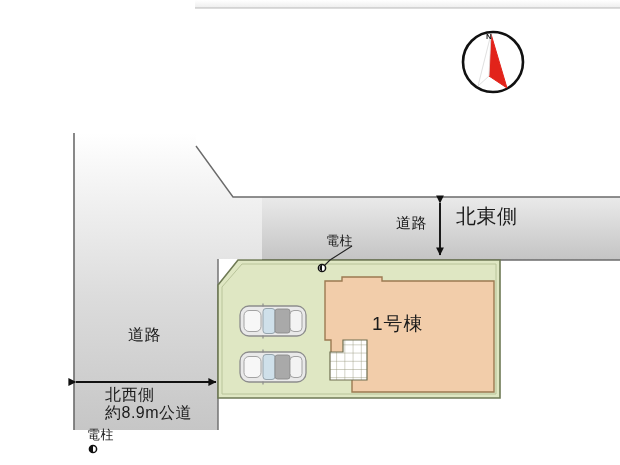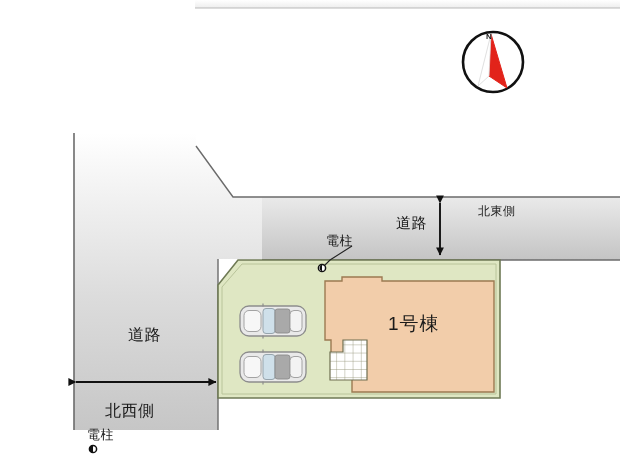--- a/index.html
+++ b/index.html
@@ -35,43 +35,42 @@
     left: 128px;
     top: 326px;
     font-size: 16px;
   }
   .lbl-road-ne {
     left: 396px;
     top: 215px;
     font-size: 15px;
   }
   .lbl-ne-side {
-    left: 478px;
+    left: 456px;
     top: 205px;
-    font-size: 12px;
+    font-size: 20px;
     text-align: center;
   }
   .lbl-nw-side {
     left: 105px;
     top: 386px;
     font-size: 16px;
-    margin-top: 16px;
   }
   .lbl-pole-top {
     left: 326px;
     top: 234px;
     font-size: 13px;
   }
   .lbl-pole-bottom {
     left: 87px;
     top: 428px;
     font-size: 13px;
   }
   .lbl-bldg {
-    left: 388px;
+    left: 372px;
     top: 313px;
     font-size: 19px;
     letter-spacing: 1px;
   }
   .lbl-n {
     left: 486px;
     top: 33px;
     font-size: 8px;
     font-weight: bold;
   }
@@ -204,20 +203,21 @@
   <div class="lbl lbl-road-left">道路</div>
 
   <div class="lbl lbl-road-ne">道路</div>
 
   <div class="lbl lbl-ne-side two-line">
     <span>北東側</span>
   </div>
 
   <div class="lbl lbl-nw-side two-line">
     <span>北西側</span>
+    <span>約8.9m公道</span>
   </div>
 
   <div class="lbl lbl-pole-top">電柱</div>
 
   <div class="lbl lbl-pole-bottom">電柱</div>
 
   <div class="lbl lbl-bldg">1号棟</div>
 
 </div>
 

